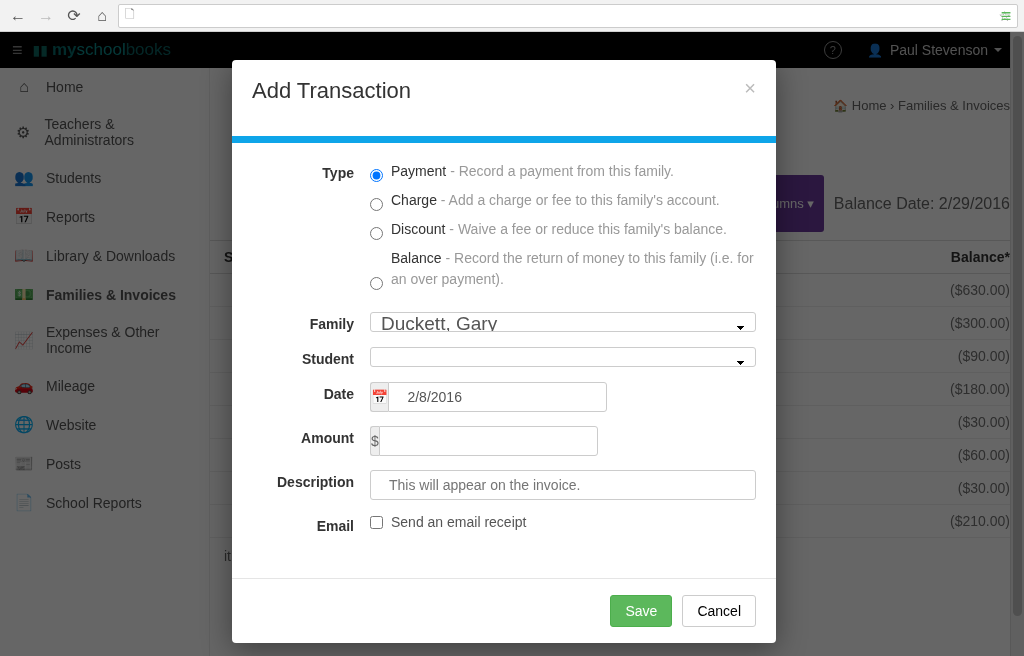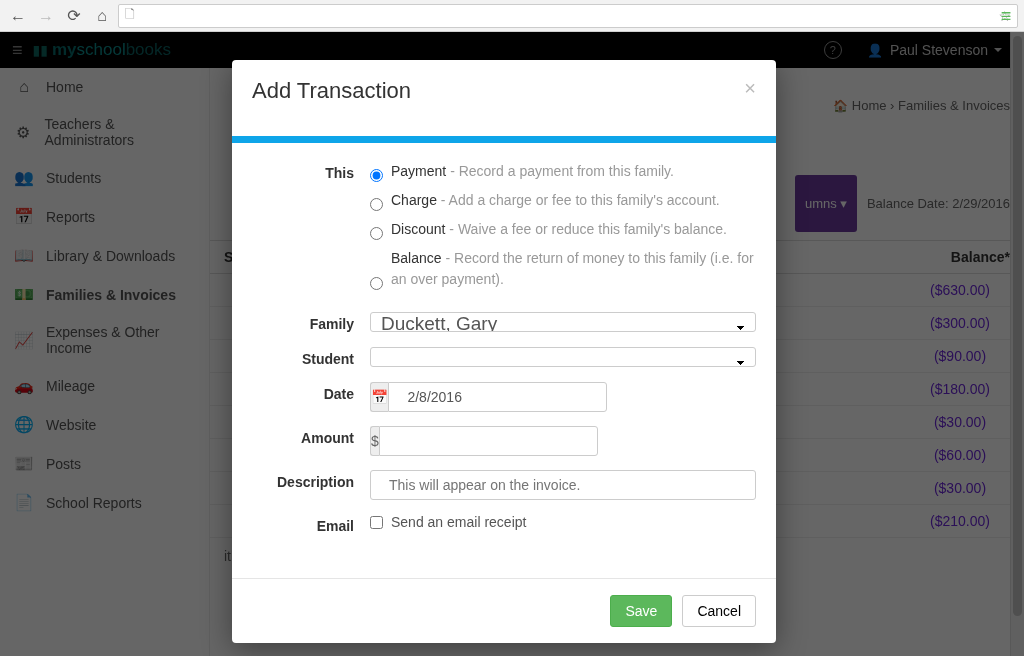--- a/index.html
+++ b/index.html
@@ -89,34 +89,34 @@
   }
   .breadcrumb .home-ic{font-size:12px;}
   .toolbar-row {
     display:flex; justify-content:flex-end; align-items:center; gap:10px;
     padding: 54px 14px 8px;
   }
   .columns-btn {
     background:#6b3a9e; color:#fff; padding:21px 10px; border-radius:3px;
     font-size:13px;
   }
-  .balance-date { color:#666; font-size:13px; }
+  .balance-date { color:#666; font-size:16px; }
   .table {
     width:100%; border-top:1px solid #ddd; font-size:14px;
   }
   .table .thead {
     display:flex; padding:8px 14px; font-weight:600; color:#333;
     border-bottom:1px solid #ddd;
   }
   .table .row {
     display:flex; padding:8px 14px; border-bottom:1px solid #eee;
   }
   .col-sc{ flex:1; }
   .col-bal{ width:100px; text-align:right; }
-  .neg { color:#6d28d9;text-align:center;}
+  .neg { color:#737373;}
   .footer-text { padding:10px 14px; color:#666;}
   
   .overlay {
     position:absolute; left:0; right:0; top:32px; bottom:0;
     background:rgba(0,0,0,0.6);
   }
   
   .modal {
     position:absolute; top:60px; left:232px; width:544px;
     background:#fff; border-radius:4px;
@@ -331,21 +331,21 @@
 <div class="overlay"></div>
 
 <div class="modal">
   <div class="modal-header">
     <div class="modal-title">Add Transaction</div>
     <div class="modal-close">×</div>
   </div>
   <div class="modal-body">
 
     <div class="form-row">
-      <div class="form-label">This</div>
+      <div class="form-label">Type</div>
       <div class="form-control-area">
         <div class="radio-line">
           <input type="radio" checked="" style="">
           <span><span class="radio-label">Payment</span><span class="radio-desc"> - Record a payment from this family.</span></span>
         </div>
         <div class="radio-line">
           <input type="radio" style="">
           <span><span class="radio-label">Charge</span><span class="radio-desc"> - Add a charge or fee to this family's account.</span></span>
         </div>
         <div class="radio-line">

